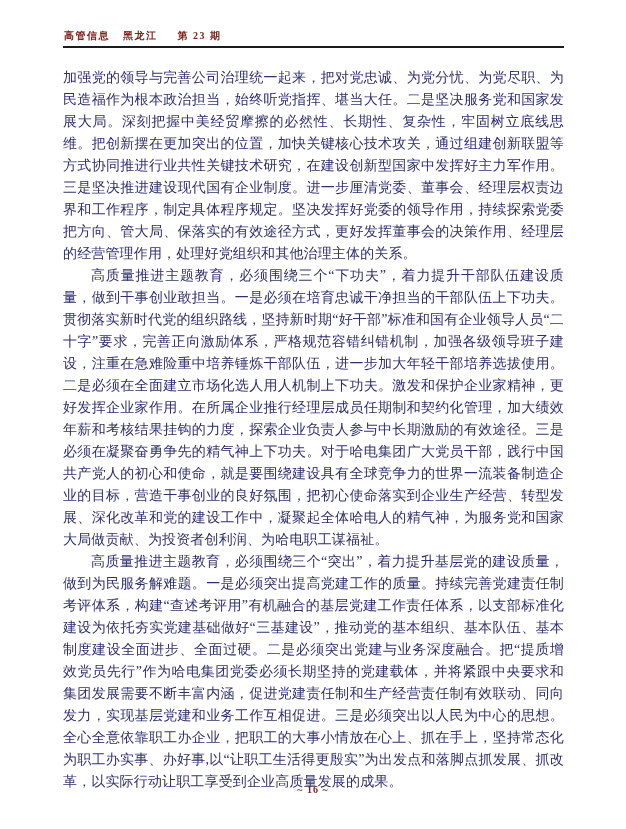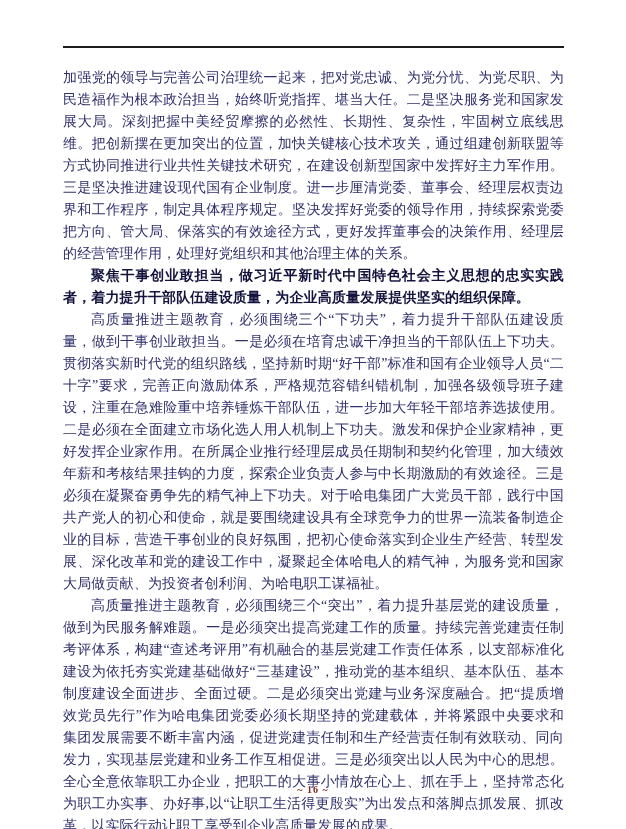--- a/index.html
+++ b/index.html
@@ -72,26 +72,30 @@
     font-weight: bold;
     letter-spacing: 1px;
     color: #7d241c;
   }
 </style>
 </head>
 <body>
 
 <div class="page">
 
+  <div class="page-header">
+    <span class="hdr-part">高管信息</span>
+    <span class="hdr-part">黑龙江</span>
+    <span class="hdr-part issue">第 23 期</span>
+  </div>
 
   <div class="header-rule"></div>
 
   <div class="doc-body">
     <p class="continuation">加强党的领导与完善公司治理统一起来，把对党忠诚、为党分忧、为党尽职、为民造福作为根本政治担当，始终听党指挥、堪当大任。二是坚决服务党和国家发展大局。深刻把握中美经贸摩擦的必然性、长期性、复杂性，牢固树立底线思维。把创新摆在更加突出的位置，加快关键核心技术攻关，通过组建创新联盟等方式协同推进行业共性关键技术研究，在建设创新型国家中发挥好主力军作用。三是坚决推进建设现代国有企业制度。进一步厘清党委、董事会、经理层权责边界和工作程序，制定具体程序规定。坚决发挥好党委的领导作用，持续探索党委把方向、管大局、保落实的有效途径方式，更好发挥董事会的决策作用、经理层的经营管理作用，处理好党组织和其他治理主体的关系。</p>
-    <p class="section-heading">聚焦干事创业敢担当，做习近平新时代中国特色社会主义思想的忠实实践者，着力提升干部队伍建设质量，为企业高质量发展提供坚实的组织保障。</p>
     <p>高质量推进主题教育，必须围绕三个“下功夫”，着力提升干部队伍建设质量，做到干事创业敢担当。一是必须在培育忠诚干净担当的干部队伍上下功夫。贯彻落实新时代党的组织路线，坚持新时期“好干部”标准和国有企业领导人员“二十字”要求，完善正向激励体系，严格规范容错纠错机制，加强各级领导班子建设，注重在急难险重中培养锤炼干部队伍，进一步加大年轻干部培养选拔使用。二是必须在全面建立市场化选人用人机制上下功夫。激发和保护企业家精神，更好发挥企业家作用。在所属企业推行经理层成员任期制和契约化管理，加大绩效年薪和考核结果挂钩的力度，探索企业负责人参与中长期激励的有效途径。三是必须在凝聚奋勇争先的精气神上下功夫。对于哈电集团广大党员干部，践行中国共产党人的初心和使命，就是要围绕建设具有全球竞争力的世界一流装备制造企业的目标，营造干事创业的良好氛围，把初心使命落实到企业生产经营、转型发展、深化改革和党的建设工作中，凝聚起全体哈电人的精气神，为服务党和国家大局做贡献、为投资者创利润、为哈电职工谋福祉。</p>
     <p>高质量推进主题教育，必须围绕三个“突出”，着力提升基层党的建设质量，做到为民服务解难题。一是必须突出提高党建工作的质量。持续完善党建责任制考评体系，构建“查述考评用”有机融合的基层党建工作责任体系，以支部标准化建设为依托夯实党建基础做好“三基建设”，推动党的基本组织、基本队伍、基本制度建设全面进步、全面过硬。二是必须突出党建与业务深度融合。把“提质增效党员先行”作为哈电集团党委必须长期坚持的党建载体，并将紧跟中央要求和集团发展需要不断丰富内涵，促进党建责任制和生产经营责任制有效联动、同向发力，实现基层党建和业务工作互相促进。三是必须突出以人民为中心的思想。全心全意依靠职工办企业，把职工的大事小情放在心上、抓在手上，坚持常态化为职工办实事、办好事,以“让职工生活得更殷实”为出发点和落脚点抓发展、抓改革，以实际行动让职工享受到企业高质量发展的成果。</p>
   </div>
 
   <div class="page-footer">
     <span>~ 16 ~</span>
   </div>
 
 </div>
 

